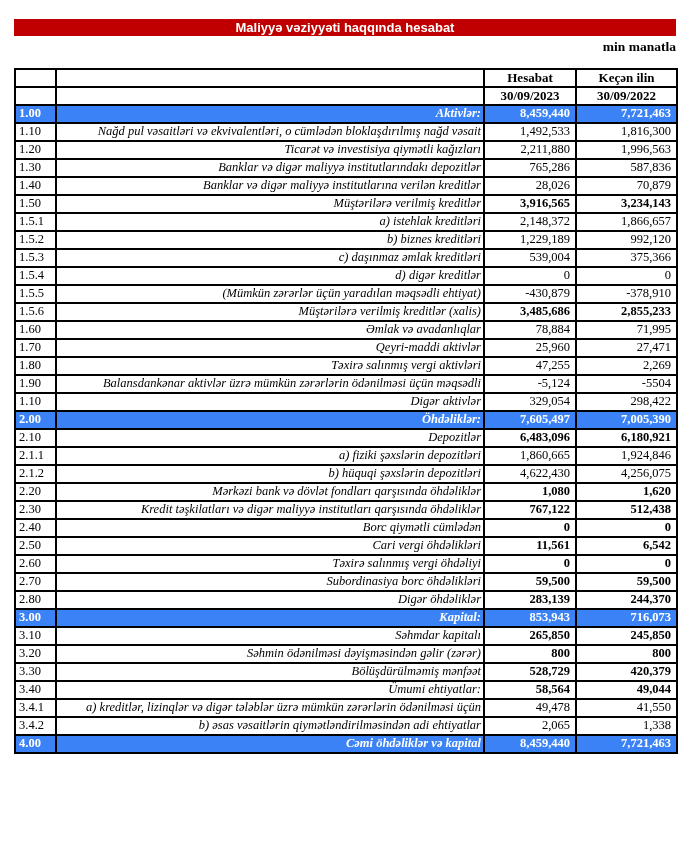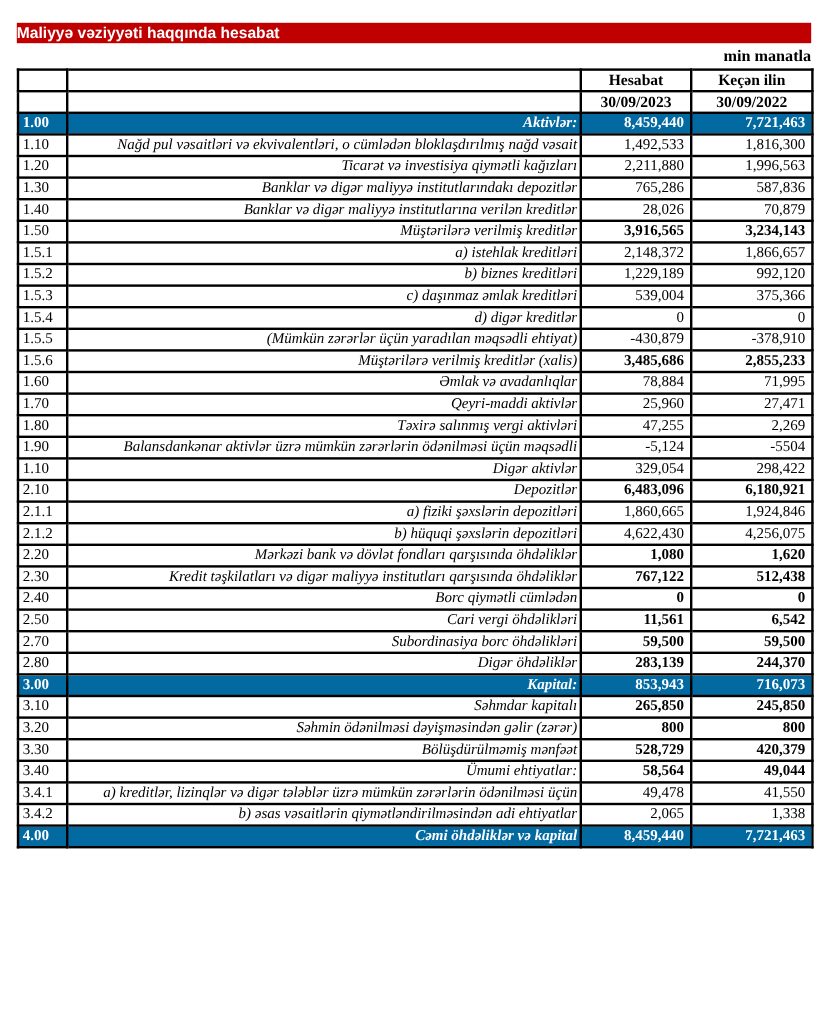--- a/index.html
+++ b/index.html
@@ -8,27 +8,27 @@
     width:684px; height:845px;
     font-family:"Liberation Serif","DejaVu Serif",serif;
     color:#000;
     overflow:hidden;
   }
   .page { padding:19px 8px 0 14px; }
   .title-bar {
     width:662px; height:17px; line-height:17px;
     background:#c00000; color:#ffffff;
     font-family:"Liberation Sans","DejaVu Sans",sans-serif;
-    font-weight:bold; font-size:13px; text-align:left;
+    font-weight:bold; font-size:13px; text-align:center;
     margin-bottom:3px;
   }
   .unit-note {
     width:662px; text-align:right;
     font-weight:bold; font-size:13.5px;
-    height:16px; line-height:16px; margin-bottom:2px;
+    height:16px; line-height:16px; margin-bottom:13px;
   }
   table.report {
     width:662px; border-collapse:collapse; table-layout:fixed;
     border:2.5px solid #000;
   }
   col.c-code  { width:41px; }
   col.c-label { width:428px; }
   col.c-val1  { width:92px; }
   col.c-val2  { width:101px; }
   td, th {
@@ -37,21 +37,21 @@
     font-size:12.5px;
     line-height:1.05;
     overflow:hidden; white-space:nowrap;
     vertical-align:middle;
   }
   th { font-weight:bold; text-align:center; padding:0 2px; font-size:13px; }
   td.cell-code  { text-align:left; padding:0 2px 0 3px; }
   td.cell-label { text-align:right; padding:0 2px 0 4px;font-style:italic; }
   td.cell-num   { text-align:right; padding:0 5px 0 2px; }
   tr.row-section td {
-    background:#0369a1; color:#ffffff; font-weight:bold;
+    background:#3b82f6; color:#ffffff; font-weight:bold;
   }
   tr.row-subtotal td.cell-num { font-weight:bold; }
 </style>
 </head>
 <body>
 
 <div class="page">
 
   <div class="title-bar">Maliyyə vəziyyəti haqqında hesabat</div>
 
@@ -174,20 +174,26 @@
           <td class="cell-label">Balansdankənar aktivlər üzrə mümkün zərərlərin ödənilməsi üçün məqsədli</td>
           <td class="cell-num">-5,124</td>
           <td class="cell-num">-5504</td>
         </tr>
         <tr class="row-normal">
           <td class="cell-code">1.10</td>
           <td class="cell-label">Digər aktivlər</td>
           <td class="cell-num">329,054</td>
           <td class="cell-num">298,422</td>
         </tr>
+        <tr class="row-section">
+          <td class="cell-code">2.00</td>
+          <td class="cell-label">Öhdəliklər:</td>
+          <td class="cell-num">7,605,497</td>
+          <td class="cell-num">7,005,390</td>
+        </tr>
         <tr class="row-subtotal">
           <td class="cell-code">2.10</td>
           <td class="cell-label">Depozitlər</td>
           <td class="cell-num">6,483,096</td>
           <td class="cell-num">6,180,921</td>
         </tr>
         <tr class="row-normal">
           <td class="cell-code">2.1.1</td>
           <td class="cell-label">a) fiziki şəxslərin depozitləri</td>
           <td class="cell-num">1,860,665</td>
@@ -215,20 +221,26 @@
           <td class="cell-code">2.40</td>
           <td class="cell-label">Borc qiymətli cümlədən</td>
           <td class="cell-num">0</td>
           <td class="cell-num">0</td>
         </tr>
         <tr class="row-subtotal">
           <td class="cell-code">2.50</td>
           <td class="cell-label">Cari vergi öhdəlikləri</td>
           <td class="cell-num">11,561</td>
           <td class="cell-num">6,542</td>
+        </tr>
+        <tr class="row-subtotal">
+          <td class="cell-code">2.60</td>
+          <td class="cell-label">Təxirə salınmış vergi öhdəliyi</td>
+          <td class="cell-num">0</td>
+          <td class="cell-num">0</td>
         </tr>
         <tr class="row-subtotal">
           <td class="cell-code">2.70</td>
           <td class="cell-label">Subordinasiya borc öhdəlikləri</td>
           <td class="cell-num">59,500</td>
           <td class="cell-num">59,500</td>
         </tr>
         <tr class="row-subtotal">
           <td class="cell-code">2.80</td>
           <td class="cell-label">Digər öhdəliklər</td>

